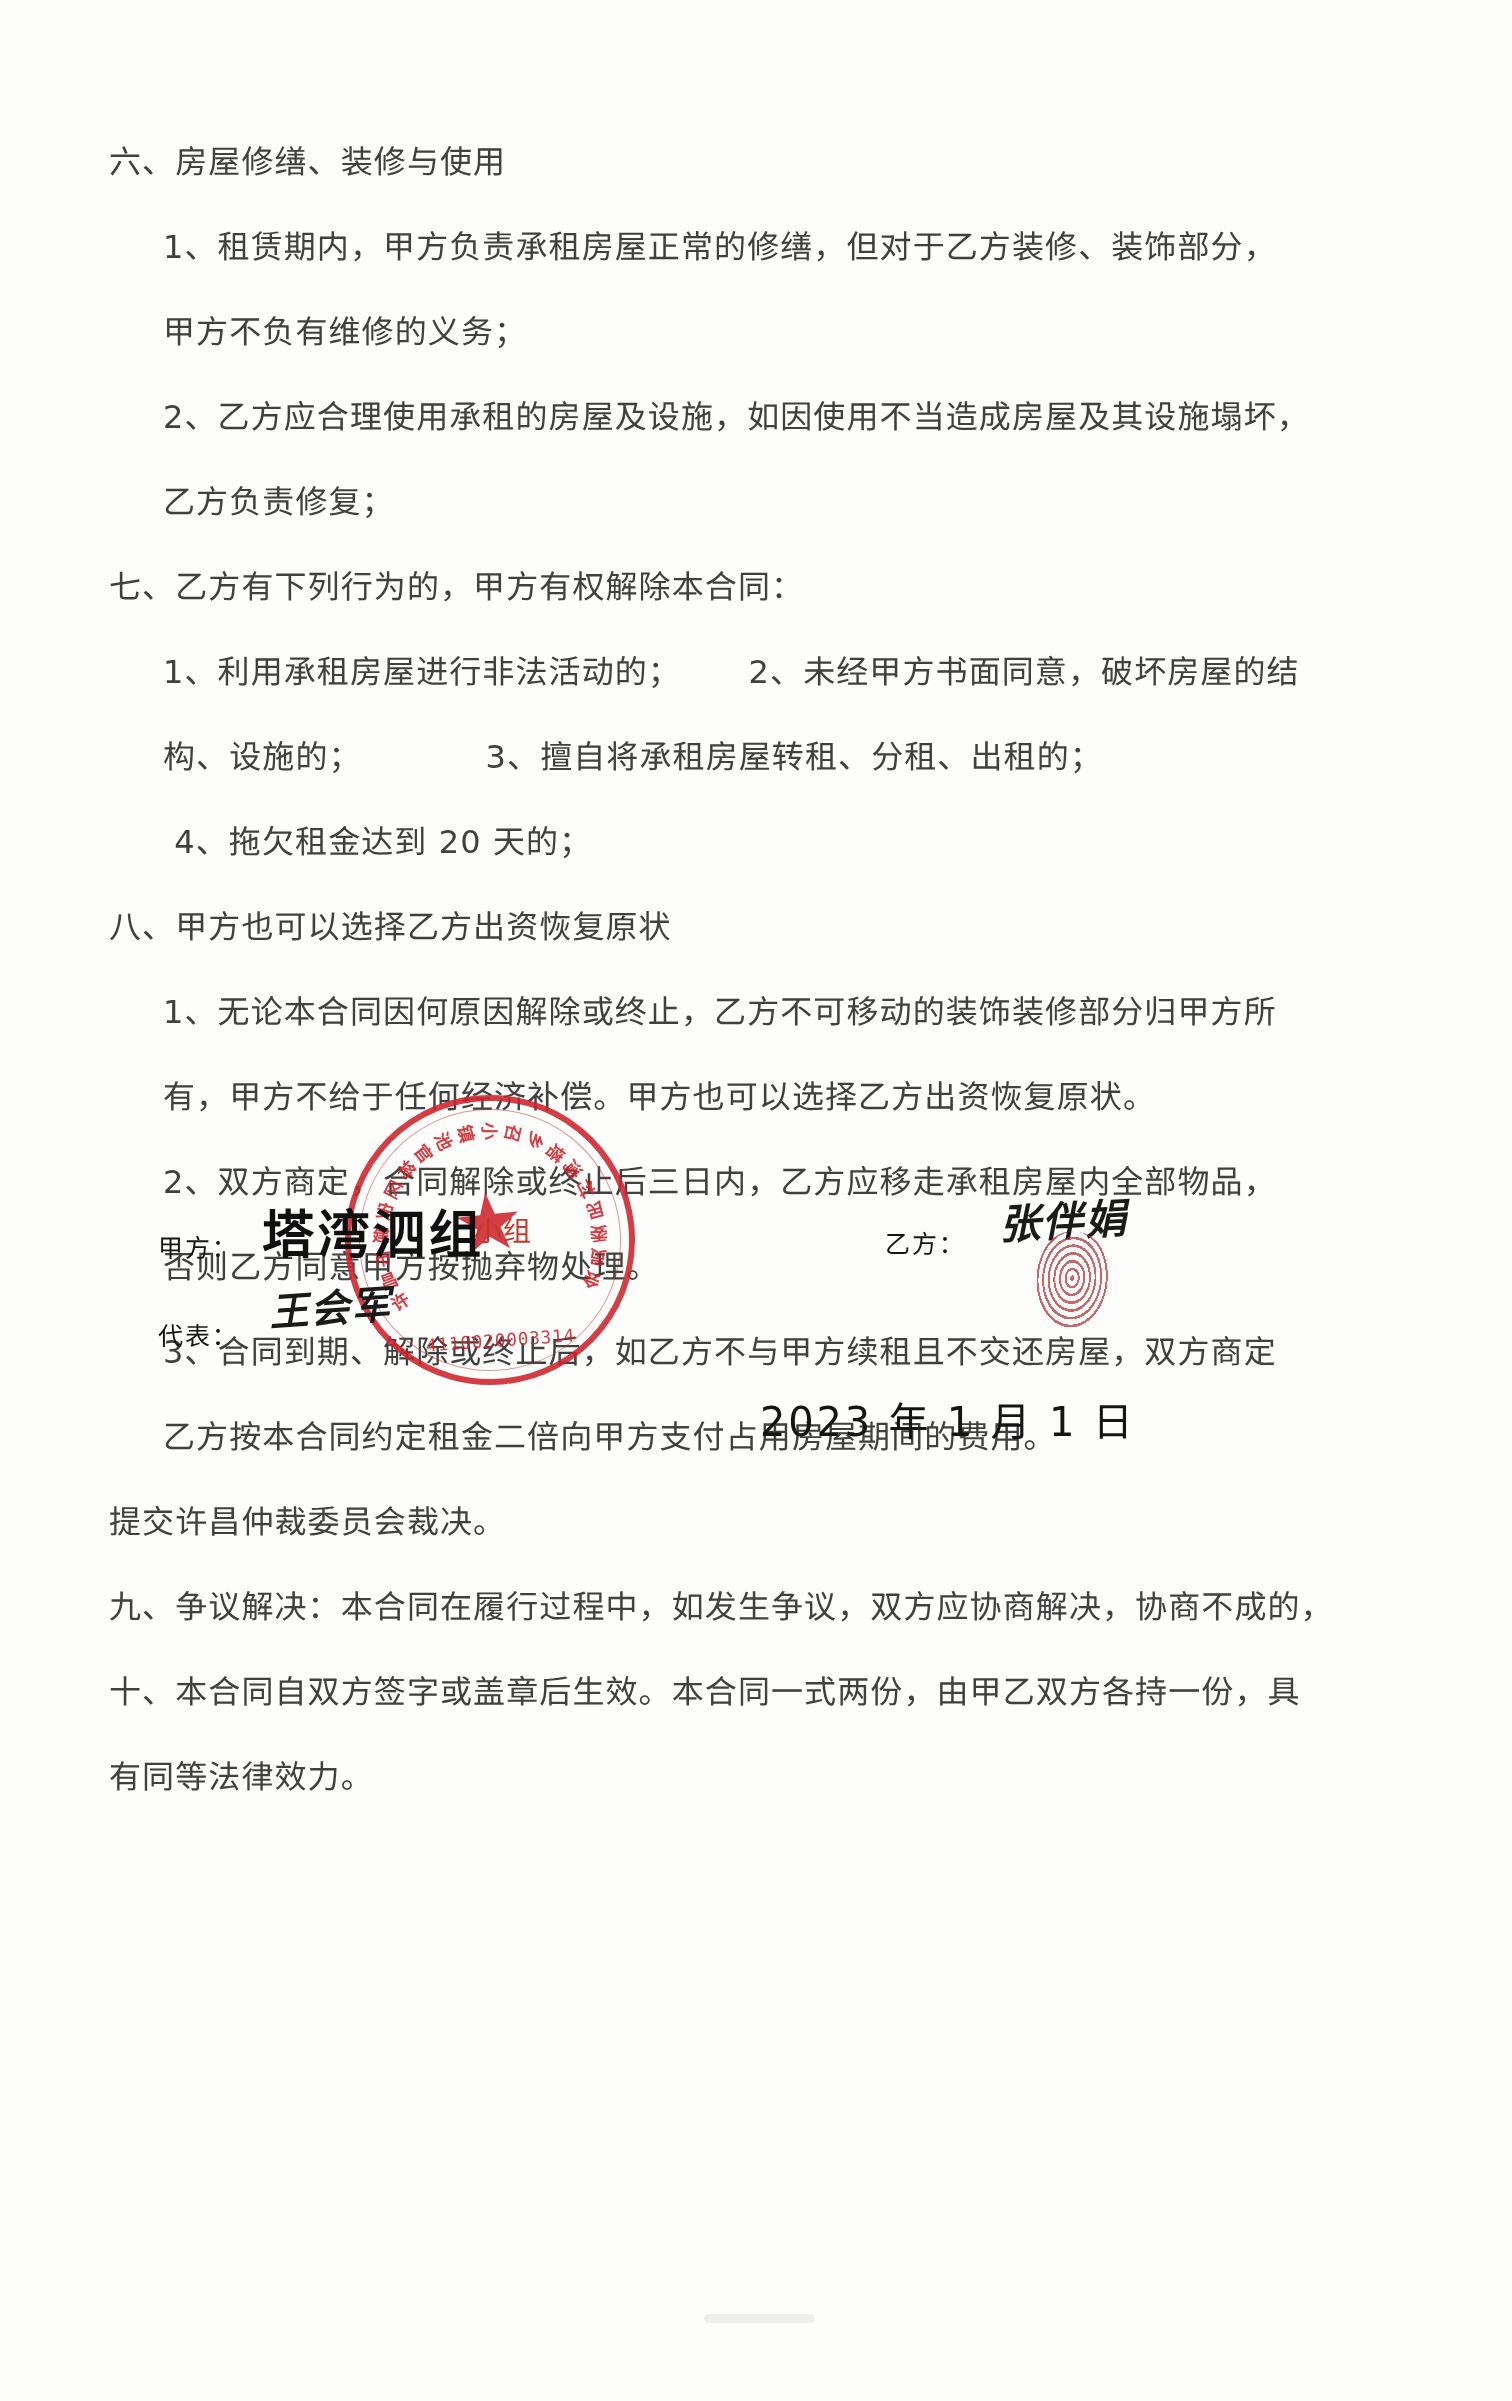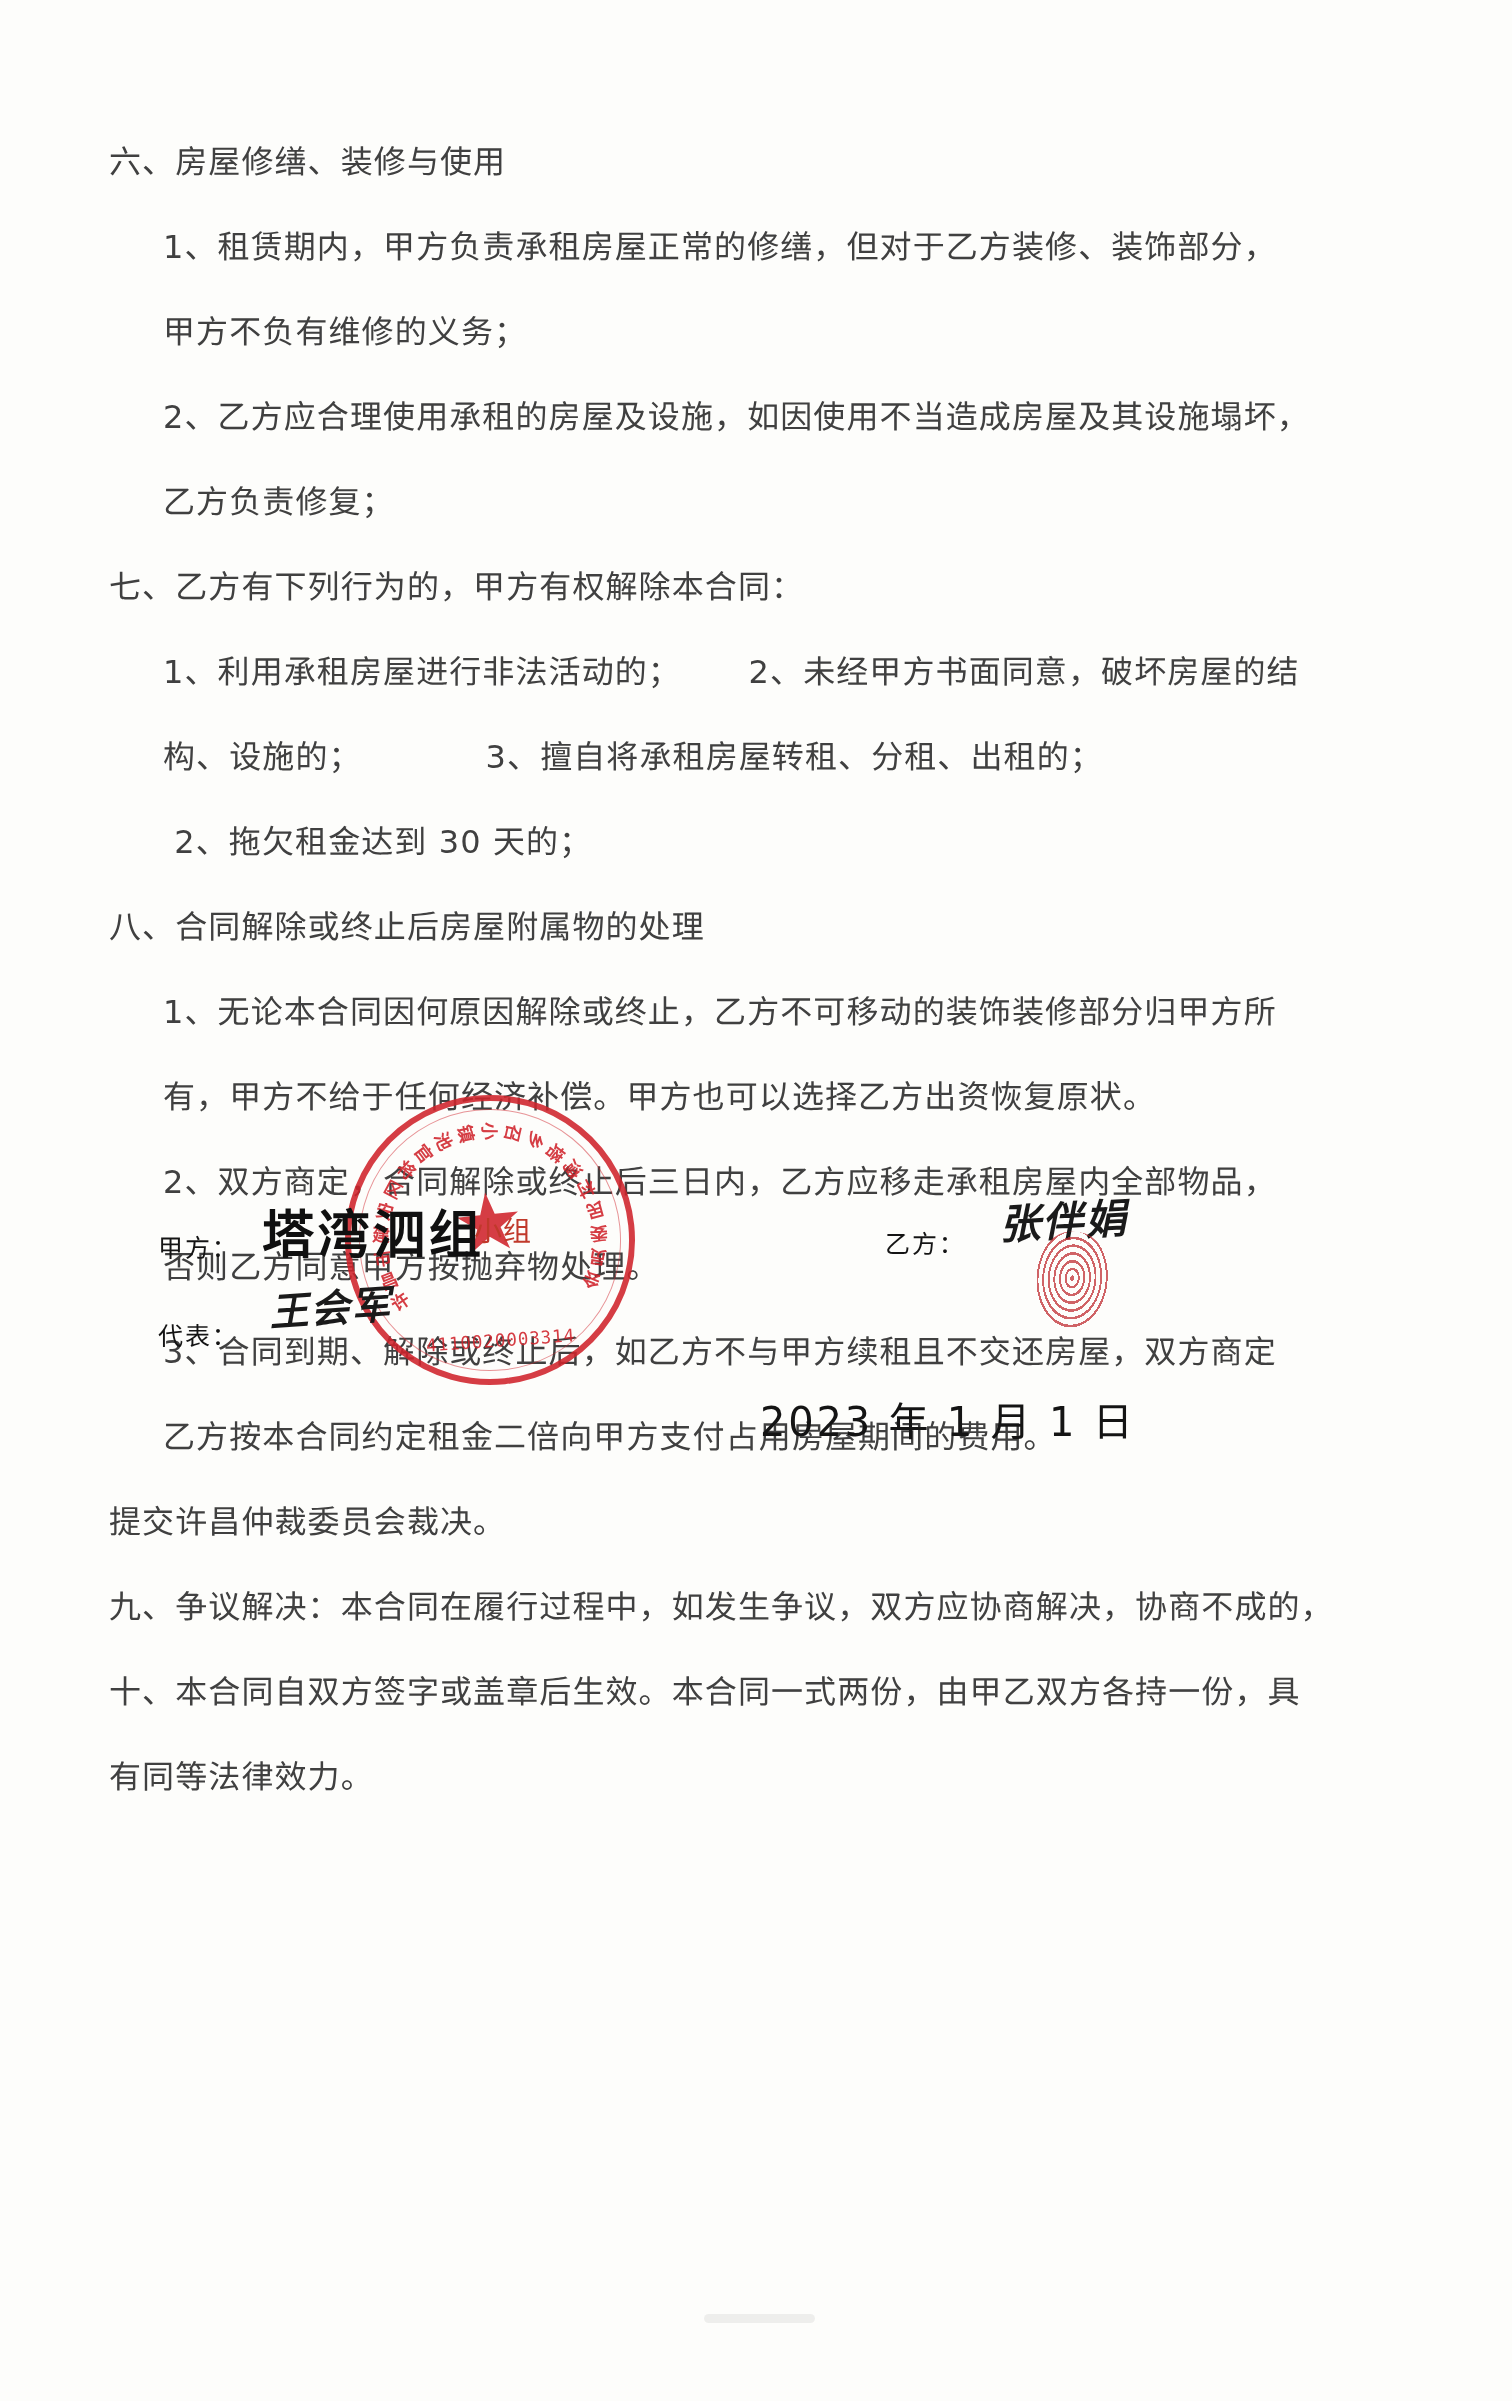--- a/index.html
+++ b/index.html
@@ -186,22 +186,22 @@
 
   <div class="content">
     <div class="line lvl0">六、房屋修缮、装修与使用</div>
     <div class="line lvl1">1、租赁期内，甲方负责承租房屋正常的修缮，但对于乙方装修、装饰部分，</div>
     <div class="line lvl1">甲方不负有维修的义务；</div>
     <div class="line lvl1">2、乙方应合理使用承租的房屋及设施，如因使用不当造成房屋及其设施塌坏，</div>
     <div class="line lvl1">乙方负责修复；</div>
     <div class="line lvl0">七、乙方有下列行为的，甲方有权解除本合同：</div>
     <div class="line lvl1">1、利用承租房屋进行非法活动的；      2、未经甲方书面同意，破坏房屋的结</div>
     <div class="line lvl1">构、设施的；           3、擅自将承租房屋转租、分租、出租的；</div>
-    <div class="line lvl1"> 2、拖欠租金达到 30 天的；</div>
-    <div class="line lvl0">八、合同解除或终止后房屋附属物的处理</div>
+    <div class="line lvl1"> 4、拖欠租金达到 20 天的；</div>
+    <div class="line lvl0">八、甲方也可以选择乙方出资恢复原状</div>
     <div class="line lvl1">1、无论本合同因何原因解除或终止，乙方不可移动的装饰装修部分归甲方所</div>
     <div class="line lvl1">有，甲方不给于任何经济补偿。甲方也可以选择乙方出资恢复原状。</div>
     <div class="line lvl1">2、双方商定，合同解除或终止后三日内，乙方应移走承租房屋内全部物品，</div>
     <div class="line lvl1">否则乙方同意甲方按抛弃物处理。</div>
     <div class="line lvl1">3、合同到期、解除或终止后，如乙方不与甲方续租且不交还房屋，双方商定</div>
     <div class="line lvl1">乙方按本合同约定租金二倍向甲方支付占用房屋期间的费用。</div>
     <div class="line lvl0">提交许昌仲裁委员会裁决。</div>
     <div class="line lvl0">九、争议解决：本合同在履行过程中，如发生争议，双方应协商解决，协商不成的，</div>
     <div class="line lvl0">十、本合同自双方签字或盖章后生效。本合同一式两份，由甲乙双方各持一份，具</div>
     <div class="line lvl0">有同等法律效力。</div>

